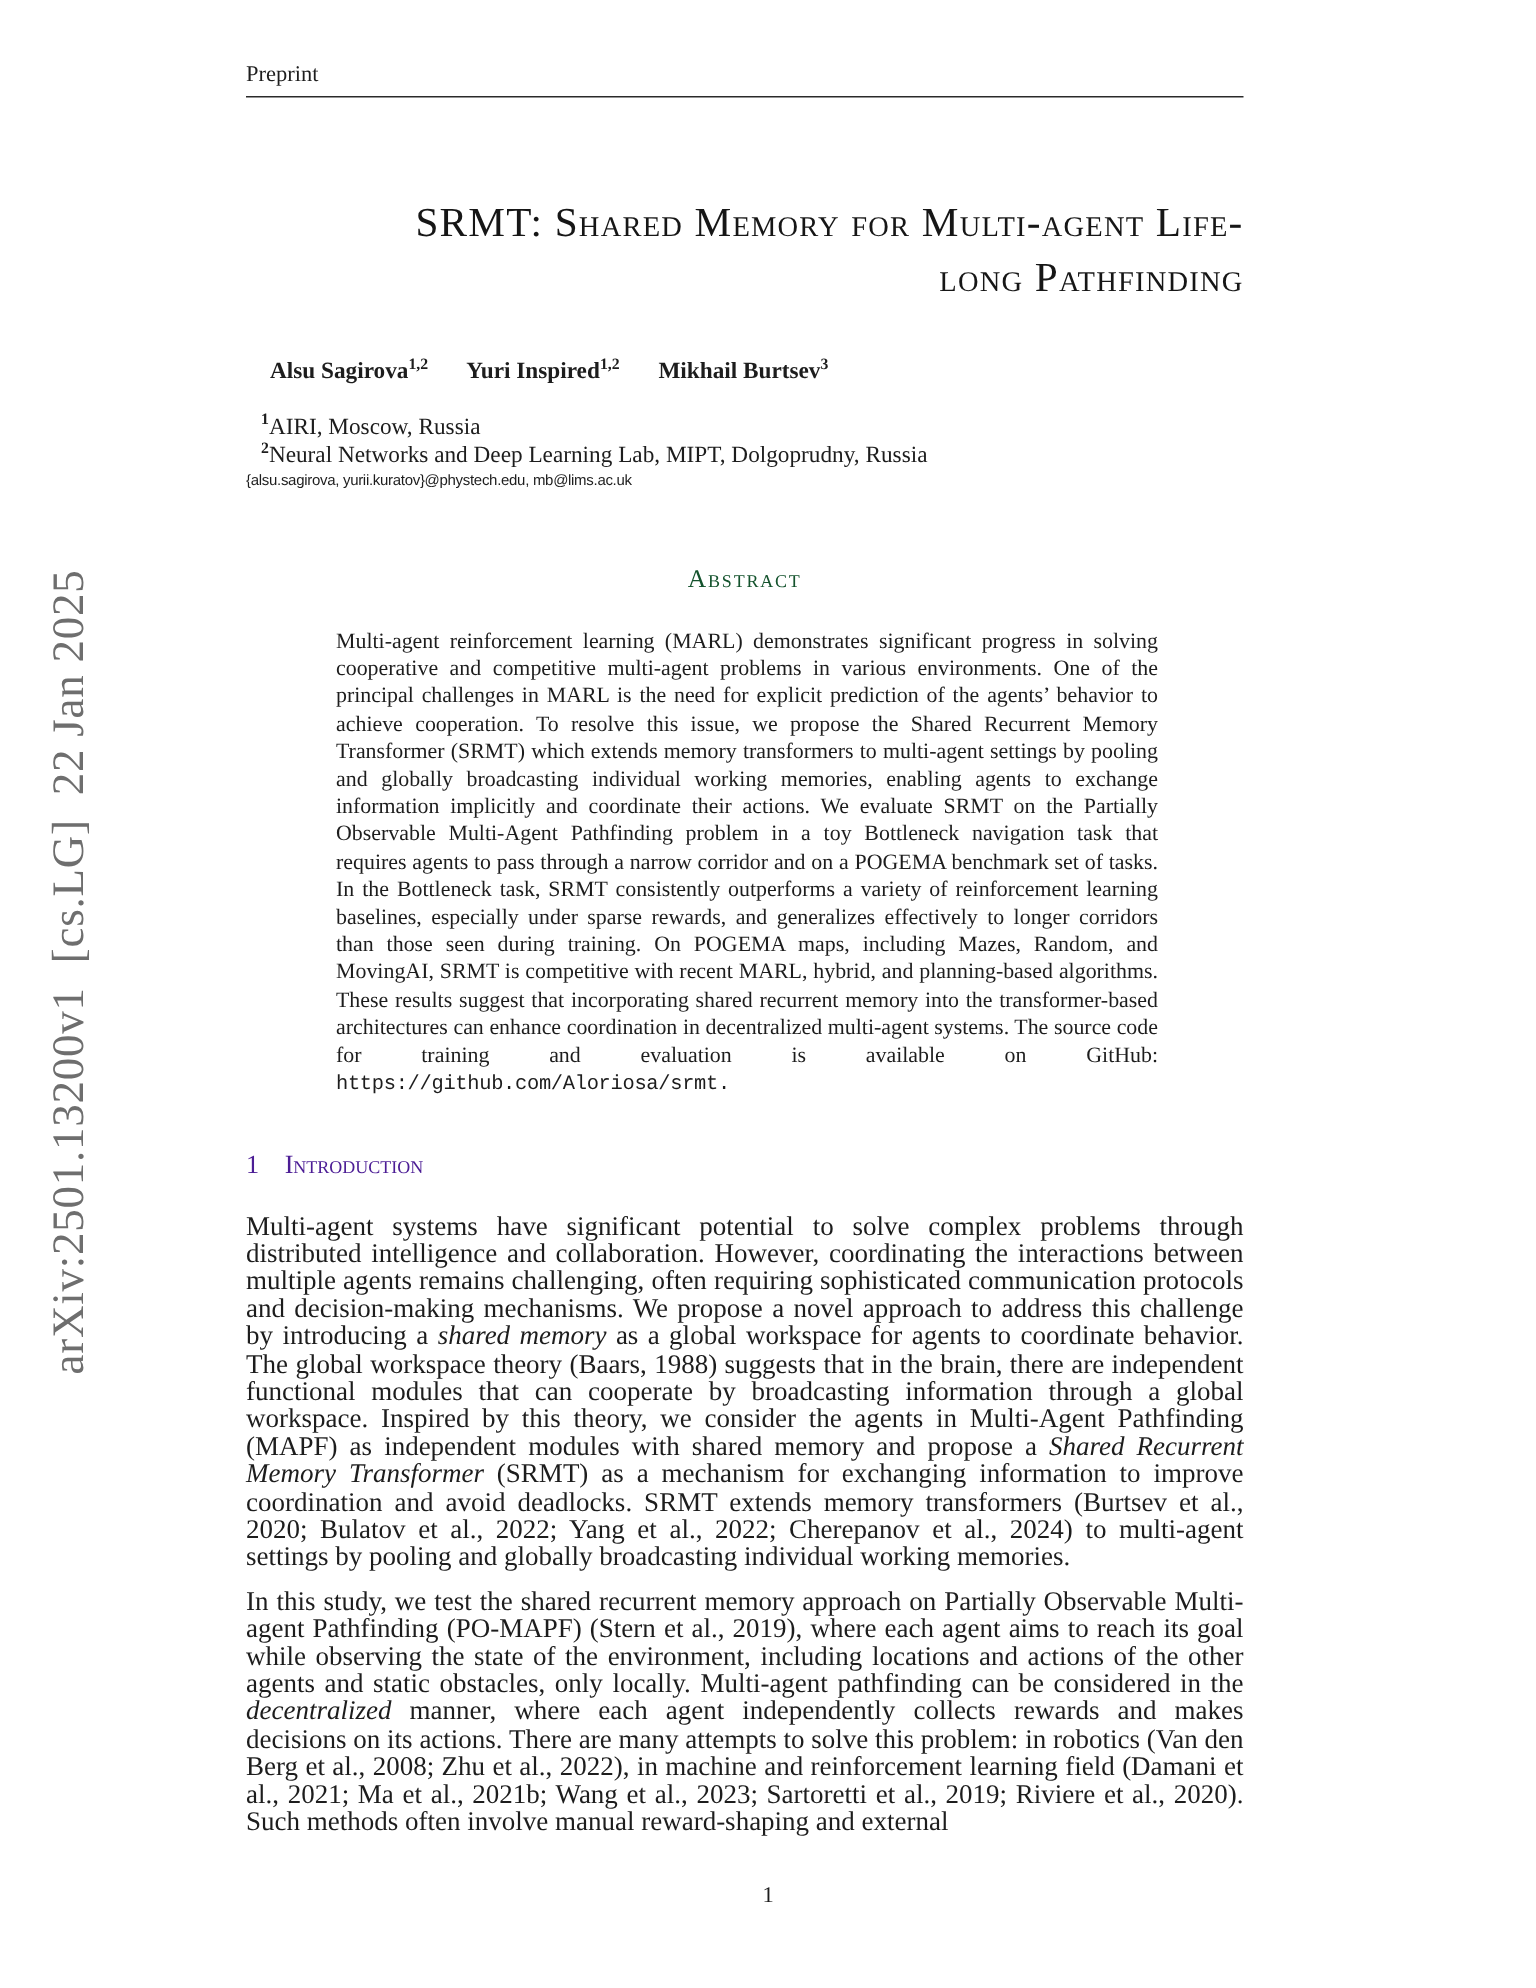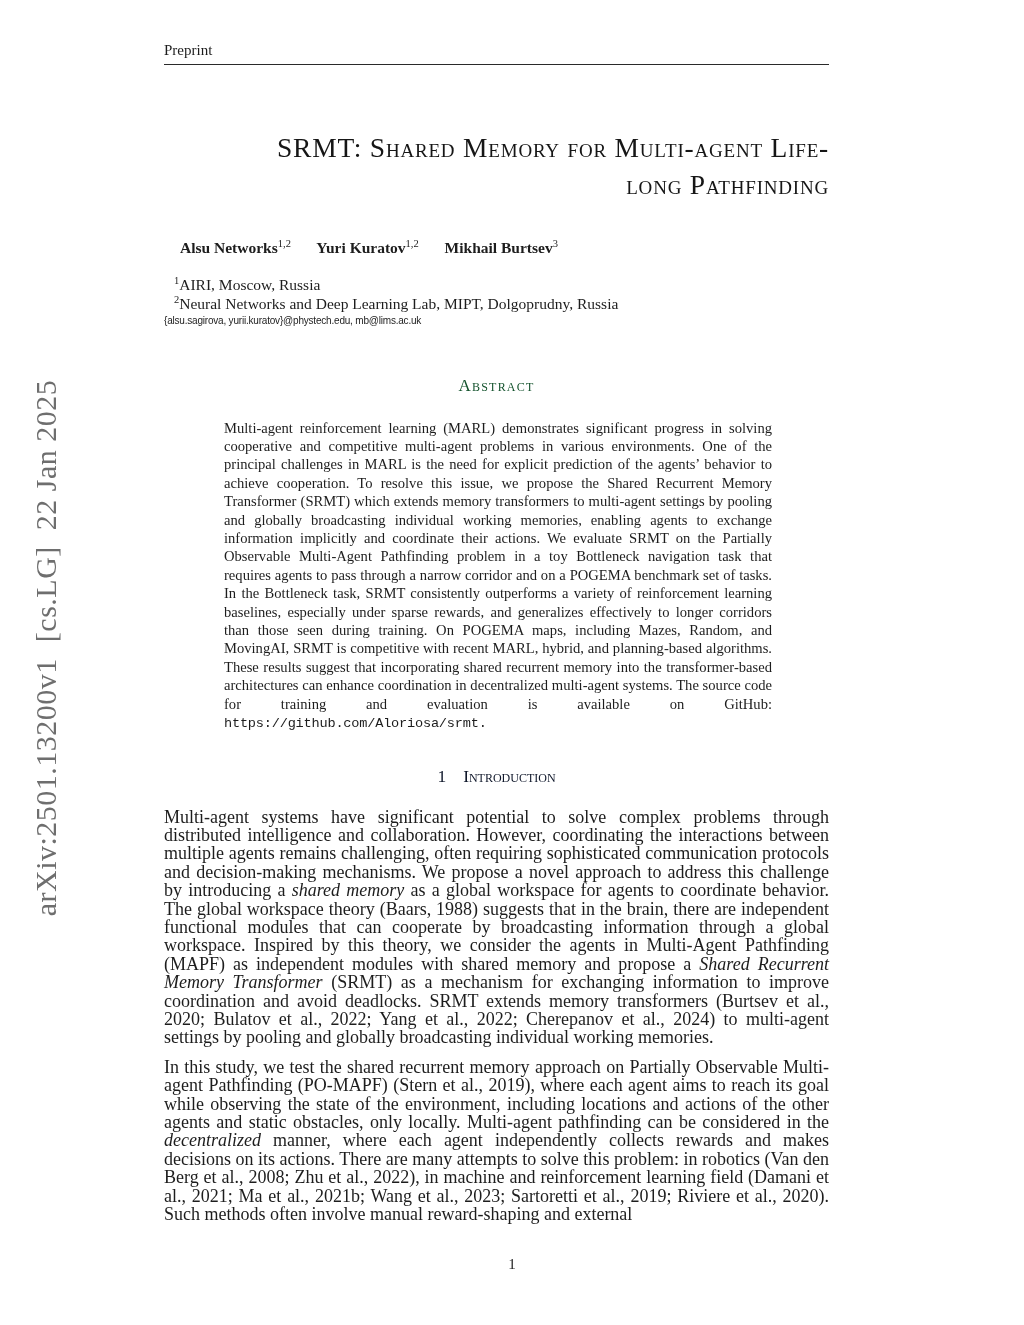--- a/index.html
+++ b/index.html
@@ -33,21 +33,21 @@
     text-align: right;
   }
   .authors-row {
     margin-top: 36px;
     margin-left: 16px;
     font-size: 15.5px;
     font-weight: bold;
   }
   .author { margin-right: 22px; }
   .author sup, .affil sup {
-    font-weight: normal;
+    font-weight: bold;
     font-size: 10.5px;
     line-height: 0;
     text-align: right;
   }
   .affiliations {
     margin-top: 19px;
     margin-left: 10px;
     font-size: 15.5px;
     line-height: 18.8px;
   }
@@ -70,22 +70,21 @@
     margin: 23px 57px 0 60px;
     text-align: justify;
     font-size: 14.6px;
     line-height: 18.4px;
   }
   .section-heading {
     margin-top: 32px;
     font-weight: normal;
     font-variant: small-caps;
     font-size: 17.5px;
-    color: #0f172a;
-    text-align: center;
+    color: #4c1d95;
   }
   .section-number { margin-right: 17px; font-variant: normal; }
   .body-paragraph {
     margin: 21px 0 0 0;
     text-align: justify;
     font-size: 18px;
     line-height: 18.4px;
   }
   .body-paragraph + .body-paragraph { margin-top: 11px; }
   .seg-italic { font-style: italic; }
@@ -122,22 +121,22 @@
   <div class="preprint-header">
     <span>Preprint</span>
   </div>
 
   <h1 class="paper-title">
     <div>SRMT: Shared Memory for Multi-agent Life-</div>
     <div>long Pathfinding</div>
   </h1>
 
   <div class="authors-row">
-    <span class="author"><span>Alsu Networks</span><sup>1,2</sup></span>
-    <span class="author"><span>Yuri Kuratov</span><sup>1,2</sup></span>
+    <span class="author"><span>Alsu Sagirova</span><sup>1,2</sup></span>
+    <span class="author"><span>Yuri Inspired</span><sup>1,2</sup></span>
     <span class="author"><span>Mikhail Burtsev</span><sup>3</sup></span>
   </div>
 
   <div class="affiliations">
     <div class="affil"><sup>1</sup><span>AIRI, Moscow, Russia</span></div>
     <div class="affil"><sup>2</sup><span>Neural Networks and Deep Learning Lab, MIPT, Dolgoprudny, Russia</span></div>
   </div>
 
   <div class="emails-line">{alsu.sagirova, yurii.kuratov}@phystech.edu, mb@lims.ac.uk</div>
 

